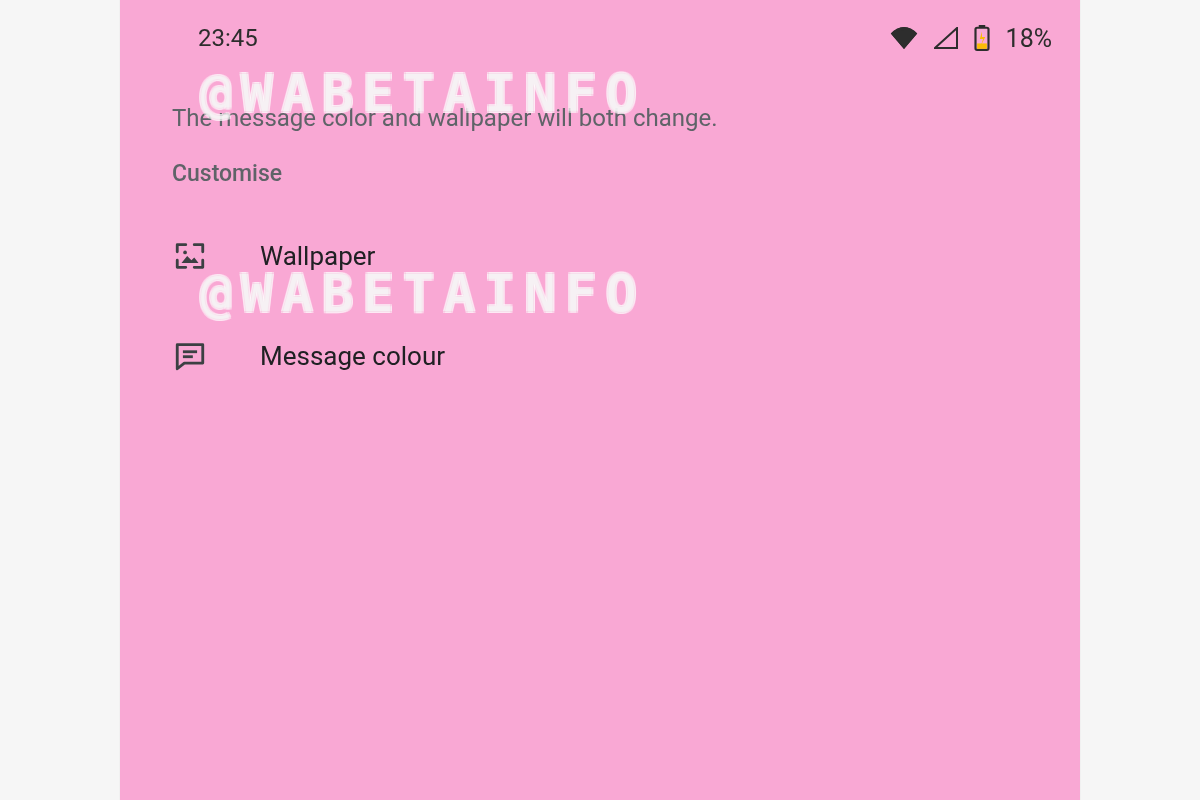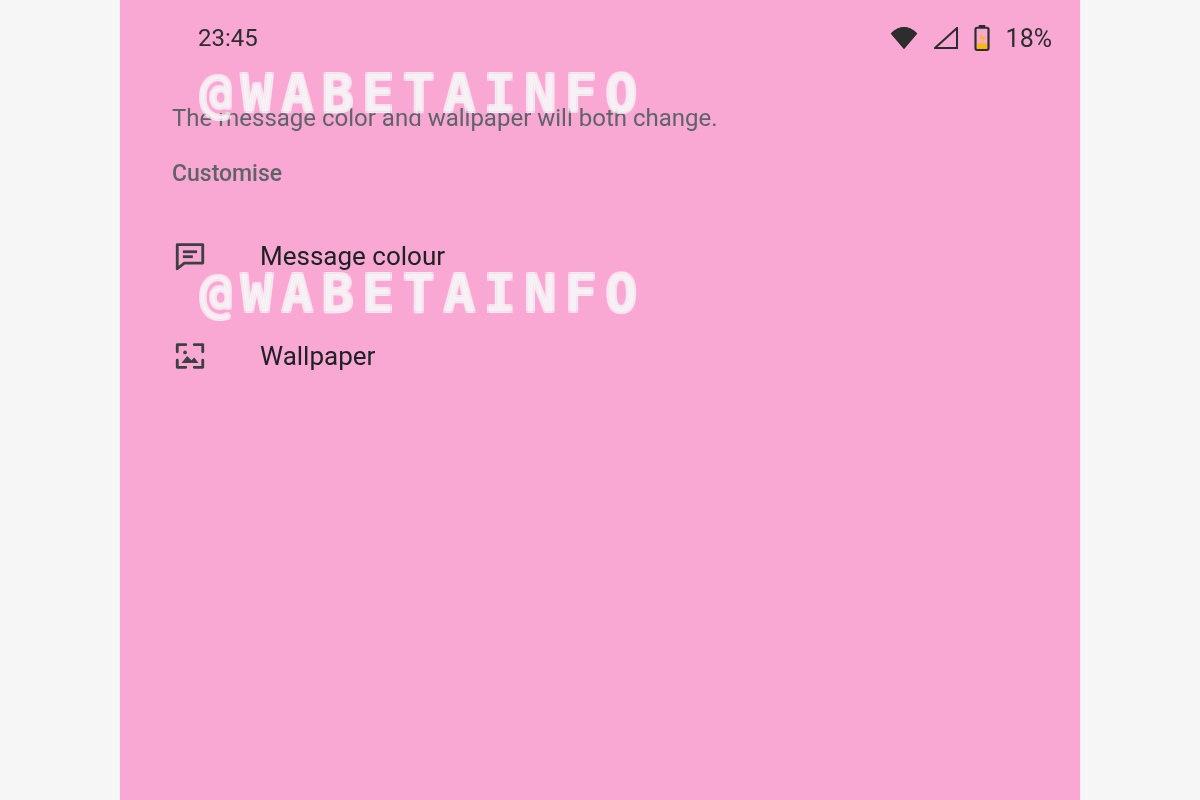--- a/index.html
+++ b/index.html
@@ -138,38 +138,38 @@
 
     <div class="watermark wm1">@WABETAINFO</div>
     <div class="watermark wm2">@WABETAINFO</div>
 
     <div class="desc">The message color and wallpaper will both change.</div>
 
     <div class="section-label">Customise</div>
 
     <div class="row">
       <div class="row-icon">
-        <svg width="34" height="34" viewBox="0 0 24 24" fill="none" stroke="#3c4043" stroke-width="2" stroke-linejoin="round">
-          <path d="M3 4 H21 V17 H8 L3 21 Z"></path>
-          <line x1="7" y1="9" x2="17" y2="9"></line>
-          <line x1="7" y1="12.5" x2="14" y2="12.5"></line>
-        </svg>
-      </div>
-      <div class="row-label">Message colour</div>
-    </div>
-
-    <div class="row">
-      <div class="row-icon">
         <svg width="34" height="34" viewBox="0 0 24 24" fill="none" stroke="#3c4043" stroke-width="2" stroke-linejoin="round" stroke-linecap="round">
           <path d="M3 9 V4 H9"></path>
           <path d="M15 4 H21 V9"></path>
           <path d="M21 15 V20 H15"></path>
           <path d="M9 20 H3 V15"></path>
           <circle cx="8.5" cy="9.5" r="1.3" fill="#3c4043" stroke="none"></circle>
           <path d="M6 17 L10 12 L13 15 L15 13 L18 17 Z" fill="#3c4043" stroke="none"></path>
         </svg>
       </div>
       <div class="row-label">Wallpaper</div>
     </div>
 
+    <div class="row">
+      <div class="row-icon">
+        <svg width="34" height="34" viewBox="0 0 24 24" fill="none" stroke="#3c4043" stroke-width="2" stroke-linejoin="round">
+          <path d="M3 4 H21 V17 H8 L3 21 Z"></path>
+          <line x1="7" y1="9" x2="17" y2="9"></line>
+          <line x1="7" y1="12.5" x2="14" y2="12.5"></line>
+        </svg>
+      </div>
+      <div class="row-label">Message colour</div>
+    </div>
+
   </div>
 
 </div>
 
 </body></html>

